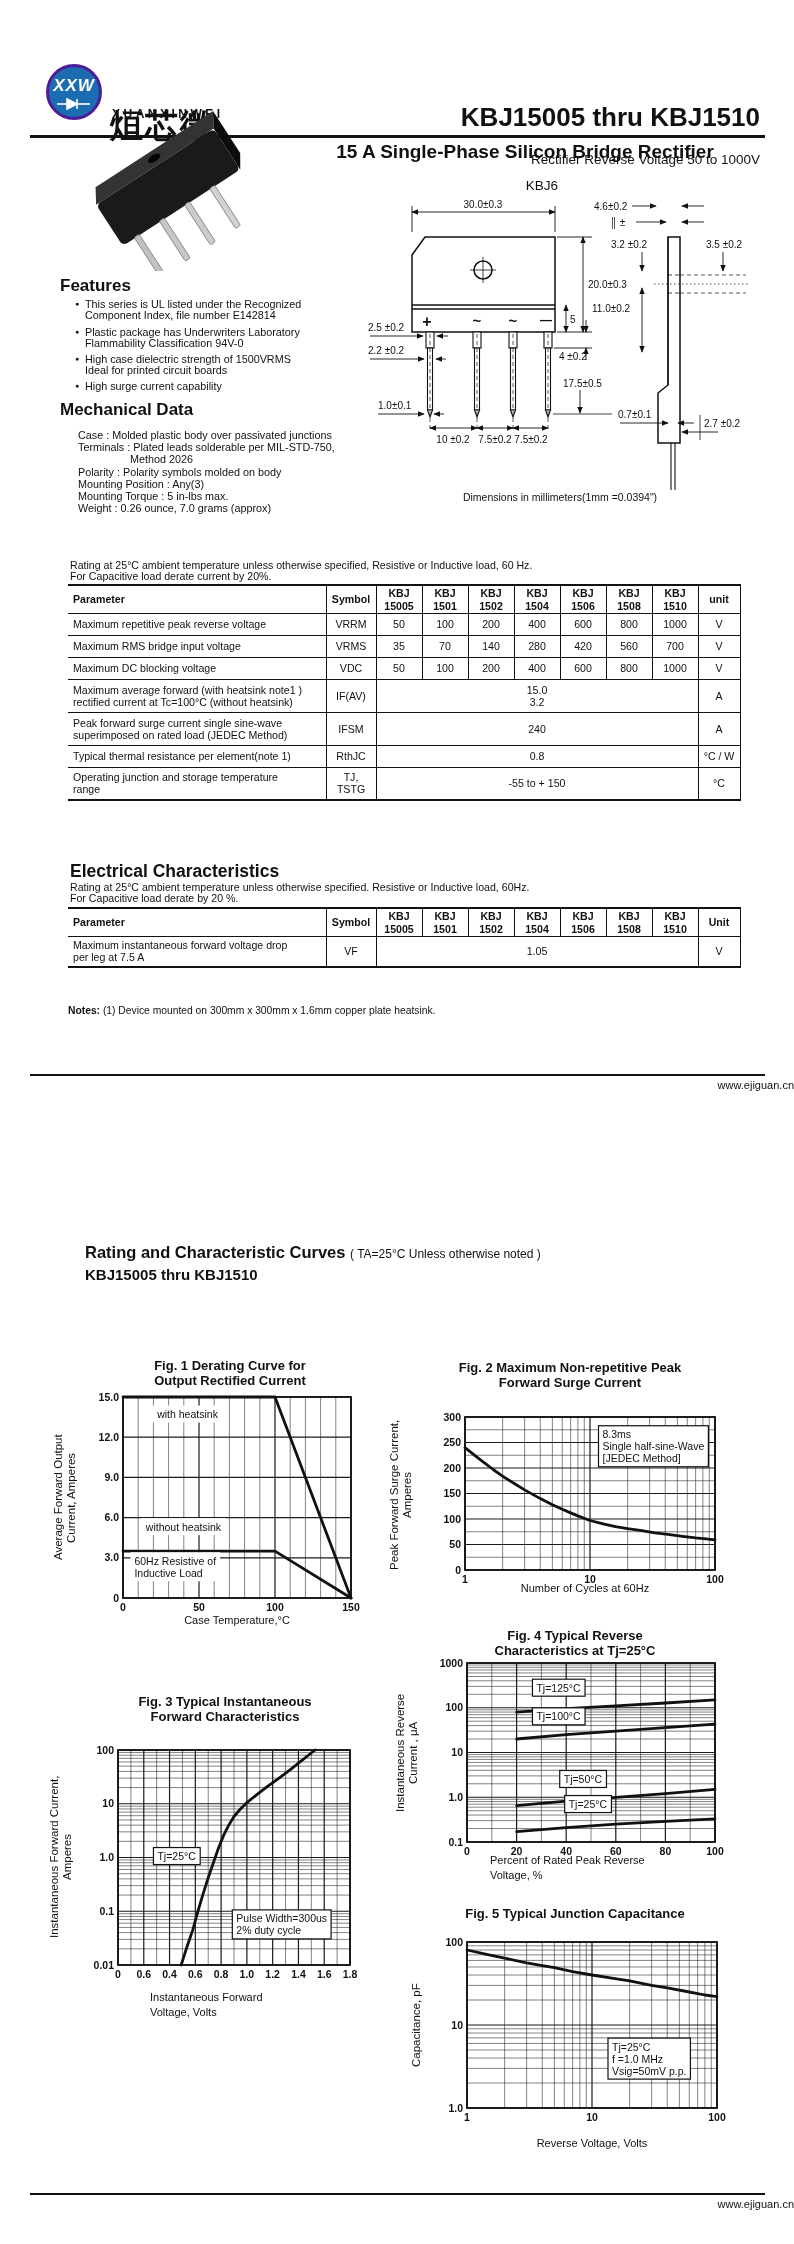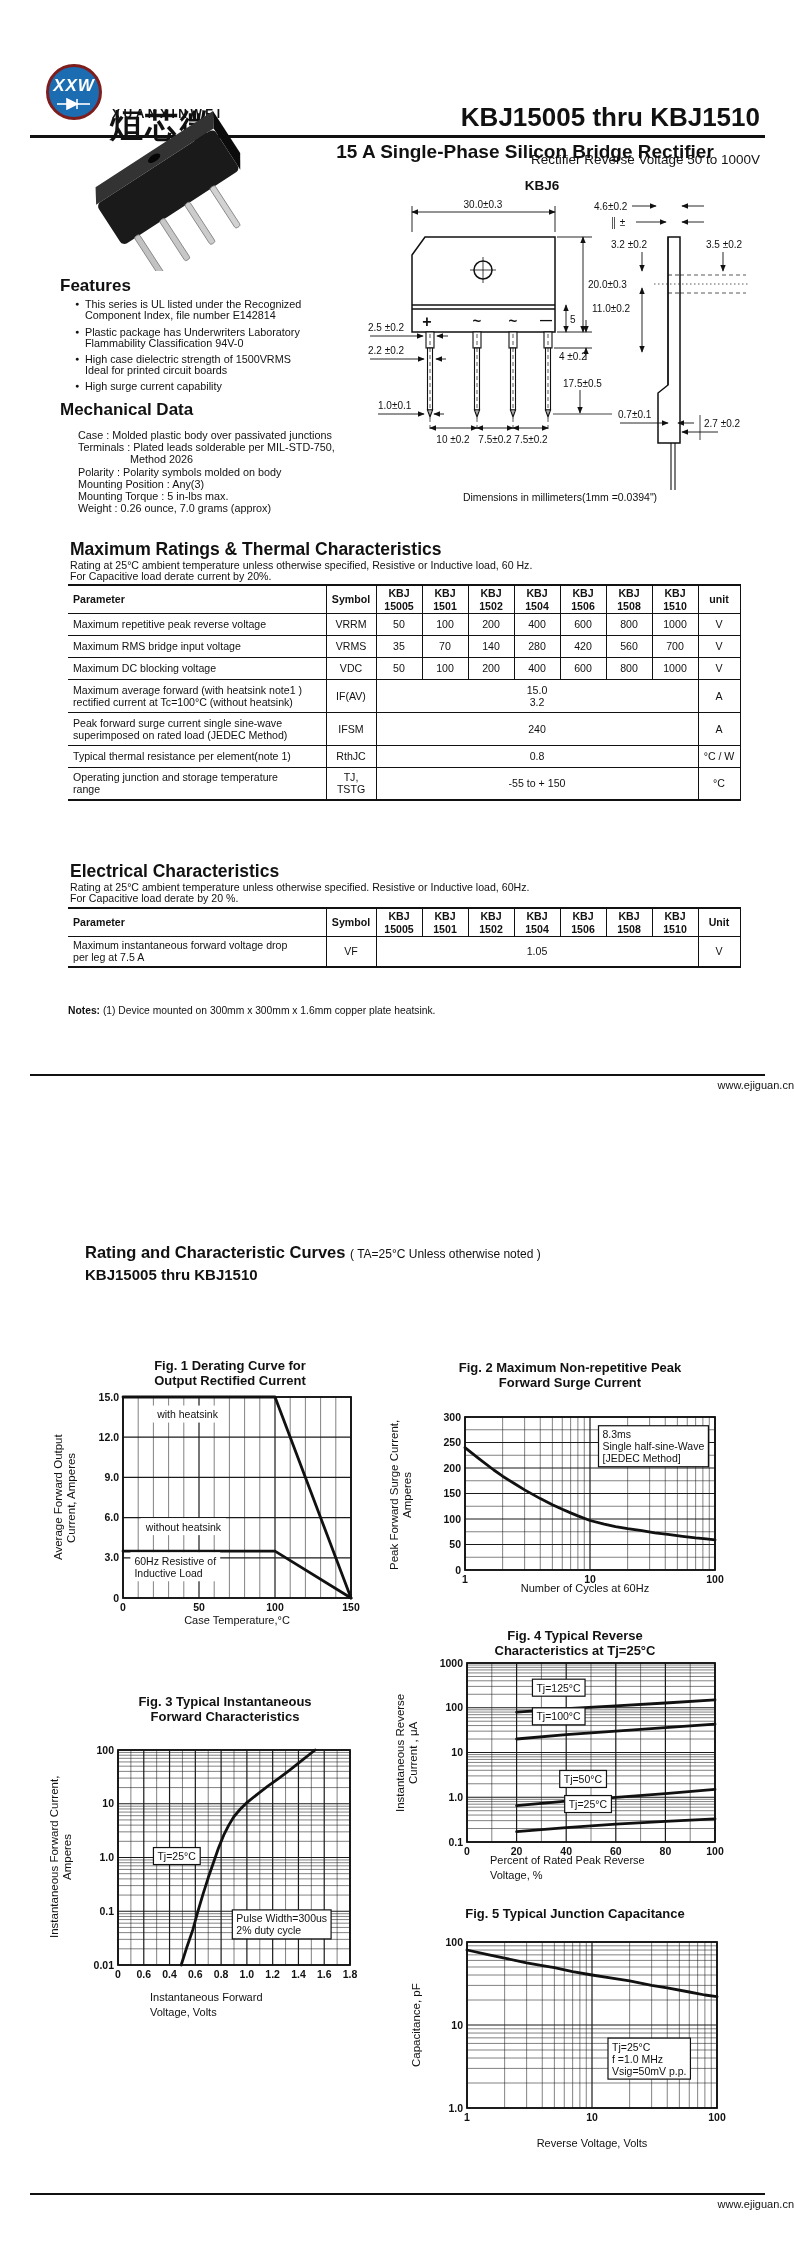--- a/index.html
+++ b/index.html
@@ -1,29 +1,29 @@
 <!DOCTYPE html>
 <html><head>
 <meta charset="utf-8">
 <style>
   html,body{margin:0;padding:0;background:#e8e8e8;}
   .page{position:relative;width:794px;height:2244px;background:#ffffff;margin:0 auto;
         font-family:"Liberation Sans","DejaVu Sans",sans-serif;color:#111;overflow:hidden;}
   .abs{position:absolute;}
   
   .logo-circle{position:absolute;left:46px;top:64px;width:56px;height:56px;border-radius:50%;
-               background:#1b6cb0;border:3px solid #7f1d1d;box-sizing:border-box;text-align:center;}
+               background:#1b6cb0;border:3px solid #4c1d95;box-sizing:border-box;text-align:center;}
   .logo-xxw{color:#fff;font-weight:bold;font-style:italic;font-size:17px;letter-spacing:1px;margin-top:9px;}
   .brand-cn{position:absolute;left:110px;top:70px;font-size:33px;font-weight:bold;letter-spacing:2px;line-height:34px;margin-top:39px;}
   .brand-en{position:absolute;left:112px;top:107px;font-size:12px;font-weight:bold;letter-spacing:3.5px;}
   .doc-title{position:absolute;left:380px;top:102px;width:380px;text-align:right;font-size:26px;font-weight:bold;}
   .hr{position:absolute;left:30px;width:735px;height:2.5px;background:#111;}
   .subtitle{position:absolute;left:290px;top:141px;width:470px;text-align:center;font-size:19px;font-weight:bold;}
   .subtitle2{position:absolute;left:290px;top:152px;width:470px;text-align:right;font-size:13.5px;}
-  .pkg-name{position:absolute;left:307px;top:178px;width:470px;text-align:center;font-size:13.5px;font-weight:bold;}
+  .pkg-name{position:absolute;left:307px;top:178px;width:470px;text-align:center;font-size:13.5px;font-weight:normal;}
   
   .sec-h{position:absolute;font-size:17px;font-weight:bold;}
   .feat-item{position:absolute;left:75px;font-size:10.8px;line-height:10.7px;white-space:pre-line;padding-left:10px;}
   .feat-item::before{content:"●";position:absolute;left:0;top:0;font-size:7px;}
   .mech-line{position:absolute;left:78px;font-size:10.8px;white-space:pre;}
   .indent{padding-left:52px;}
   
   table.spec{position:absolute;border-collapse:collapse;table-layout:fixed;width:672px;left:68px;}
   .spec th,.spec td{border:1px solid #111;padding:1px 3px;text-align:center;font-size:10.6px;
                     line-height:1.18;white-space:pre-line;overflow:hidden;}
@@ -217,21 +217,20 @@
 
   <div class="sec-h" style="left:60px;top:400px">Mechanical Data</div>
   <div class="mech-line" style="top:429px">Case : Molded plastic body over passivated junctions</div>
   <div class="mech-line" style="top:441px">Terminals : Plated leads solderable per MIL-STD-750,</div>
   <div class="mech-line indent" style="top:453px">Method 2026</div>
   <div class="mech-line" style="top:466px">Polarity : Polarity symbols molded on body</div>
   <div class="mech-line" style="top:478px">Mounting Position : Any(3)</div>
   <div class="mech-line" style="top:490px">Mounting Torque : 5 in-lbs max.</div>
   <div class="mech-line" style="top:502px">Weight : 0.26 ounce, 7.0 grams (approx)</div>
 
-  <div class="sec-h" style="left:70px;top:539px;font-size:17.5px">Maximum Ratings &amp; Thermal Characteristics</div>
   <div class="cond" style="top:559px">Rating at 25°C ambient temperature unless otherwise specified, Resistive or Inductive load, 60 Hz.</div>
   <div class="cond" style="top:570px">For Capacitive load derate current by 20%.</div>
 
   <table class="spec" style="top:584px">
     <colgroup>
         <col style="width:258px">
         <col style="width:50px">
         <col style="width:46px">
         <col style="width:46px">
         <col style="width:46px">

